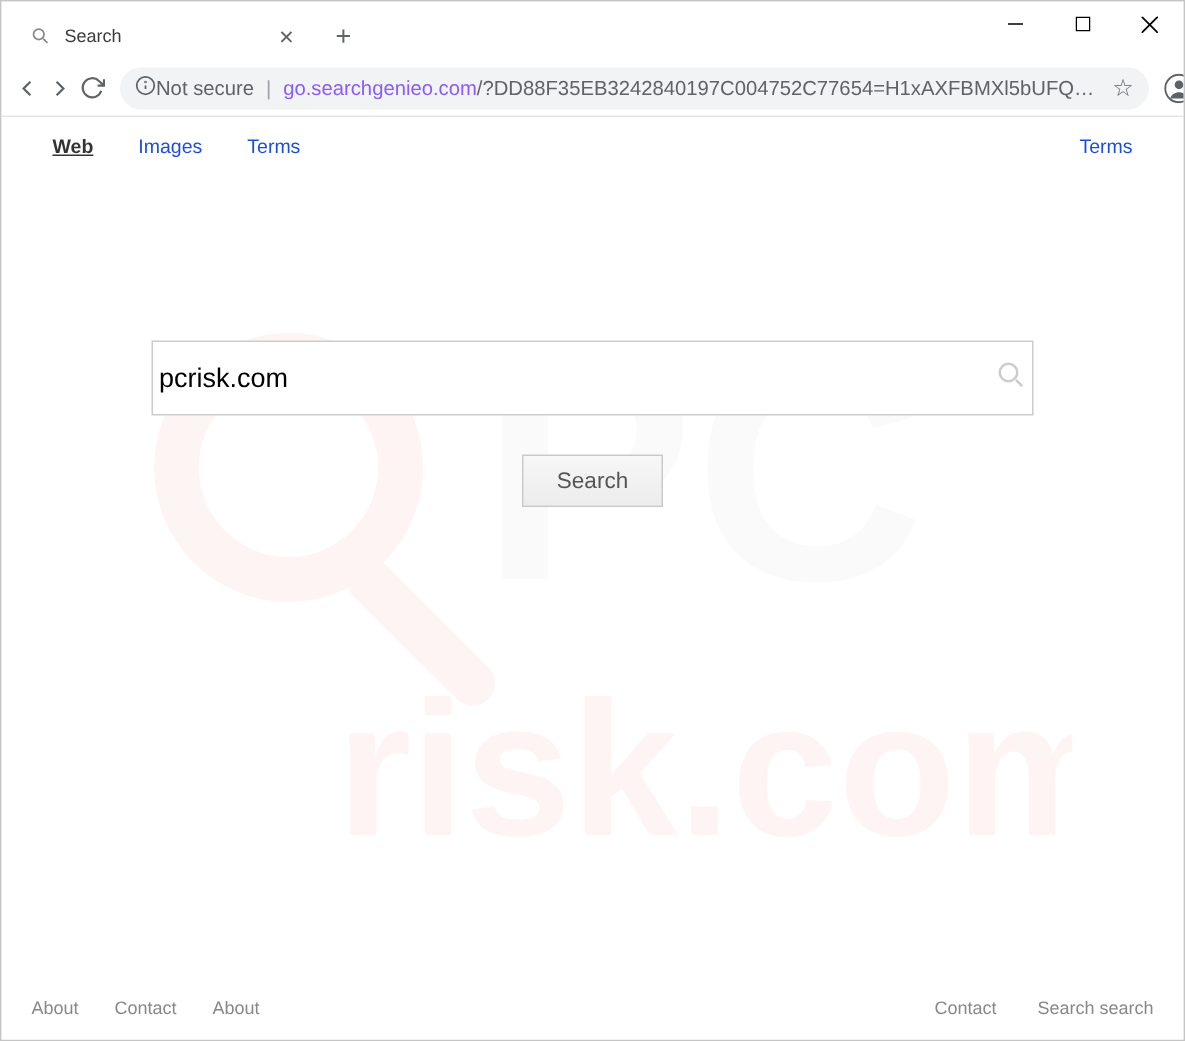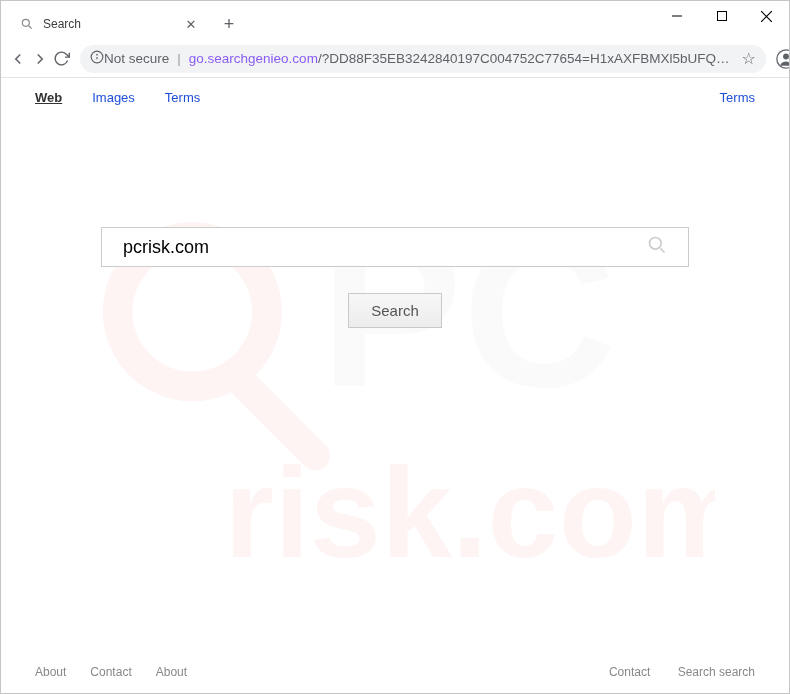--- a/index.html
+++ b/index.html
@@ -173,25 +173,25 @@
       text-decoration: underline;
     }
     .topnav .spacer { flex: 1; }
     .search-area {
       margin: 110px auto 0;
       width: 588px;
       position: relative;
     }
     .search-box {
       width: 100%;
-      height: 40px;
+      height: 50px;
       border: 1px solid #ccc;
       display: flex;
       align-items: center;
-      padding: 0 21px;
+      padding: 0 4px;
       background: #fff;
       margin-top: 19px;
     }
     .search-input {
       flex: 1;
       border: none;
       outline: none;
       font-size: 18px;
       color: #000;
       font-family: inherit;
@@ -214,21 +214,21 @@
       cursor: pointer;
       font-family: inherit;
     }
     .footer {
       position: absolute;
       bottom: 0;
       left: 0;
       right: 0;
       display: flex;
       align-items: center;
-      padding: 16px 34px;
+      padding: 16px 20px;
       font-size: 12px;
       color: #888;
     }
     .footer a {
       margin-right: 24px;
       color: #888;
       text-decoration: none;
     }
     .footer .spacer { flex: 1; }
     .footer .right a { margin-right: 0; margin-left: 24px; }

